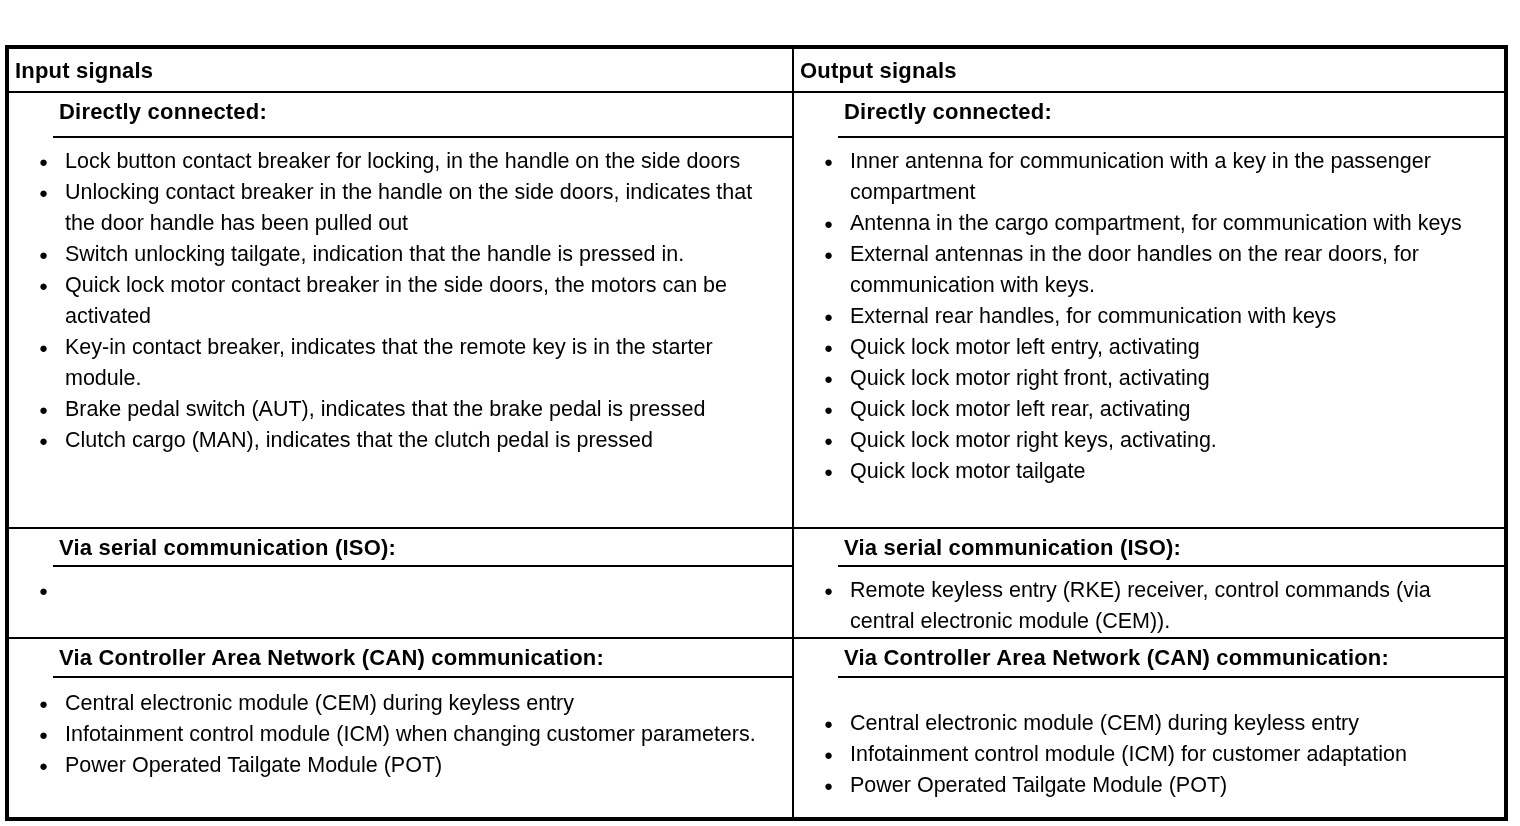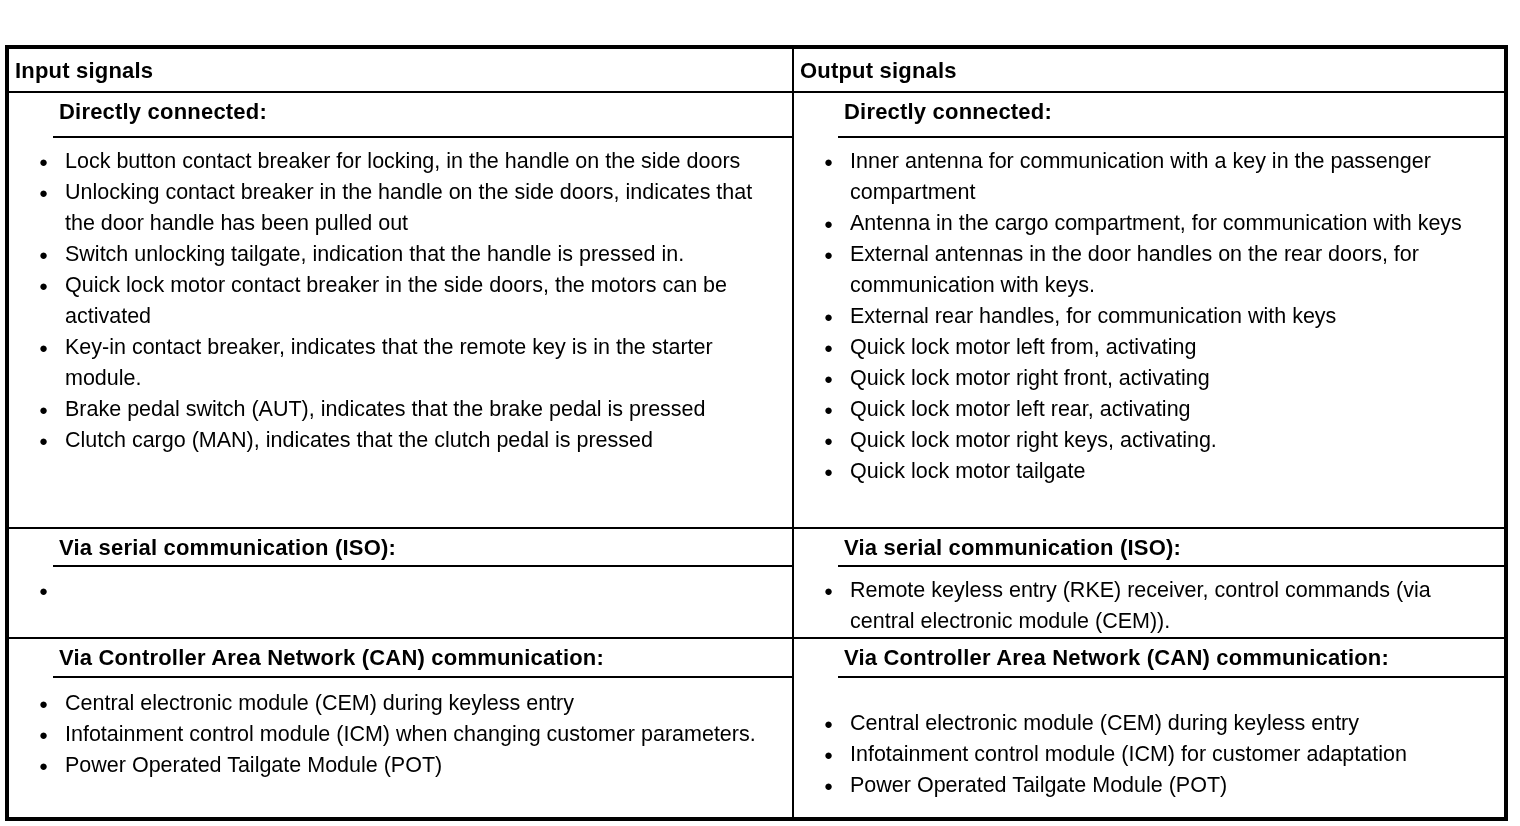--- a/index.html
+++ b/index.html
@@ -106,21 +106,21 @@
         <li><span class="bullet">●</span><span>Brake pedal switch (AUT), indicates that the brake pedal is pressed</span></li>
         <li><span class="bullet">●</span><span>Clutch cargo (MAN), indicates that the clutch pedal is pressed</span></li>
       </ul>
     </div>
     <div class="cell list-cell">
       <ul class="signal-list">
         <li><span class="bullet">●</span><span>Inner antenna for communication with a key in the passenger compartment</span></li>
         <li><span class="bullet">●</span><span>Antenna in the cargo compartment, for communication with keys</span></li>
         <li><span class="bullet">●</span><span>External antennas in the door handles on the rear doors, for communication with keys.</span></li>
         <li><span class="bullet">●</span><span>External rear handles, for communication with keys</span></li>
-        <li><span class="bullet">●</span><span>Quick lock motor left from, activating</span></li>
+        <li><span class="bullet">●</span><span>Quick lock motor left entry, activating</span></li>
         <li><span class="bullet">●</span><span>Quick lock motor right front, activating</span></li>
         <li><span class="bullet">●</span><span>Quick lock motor left rear, activating</span></li>
         <li><span class="bullet">●</span><span>Quick lock motor right keys, activating.</span></li>
         <li><span class="bullet">●</span><span>Quick lock motor tailgate</span></li>
       </ul>
     </div>
 
     <div class="cell col-left heading-cell">Via serial communication (ISO):</div>
     <div class="cell heading-cell">Via serial communication (ISO):</div>
 

